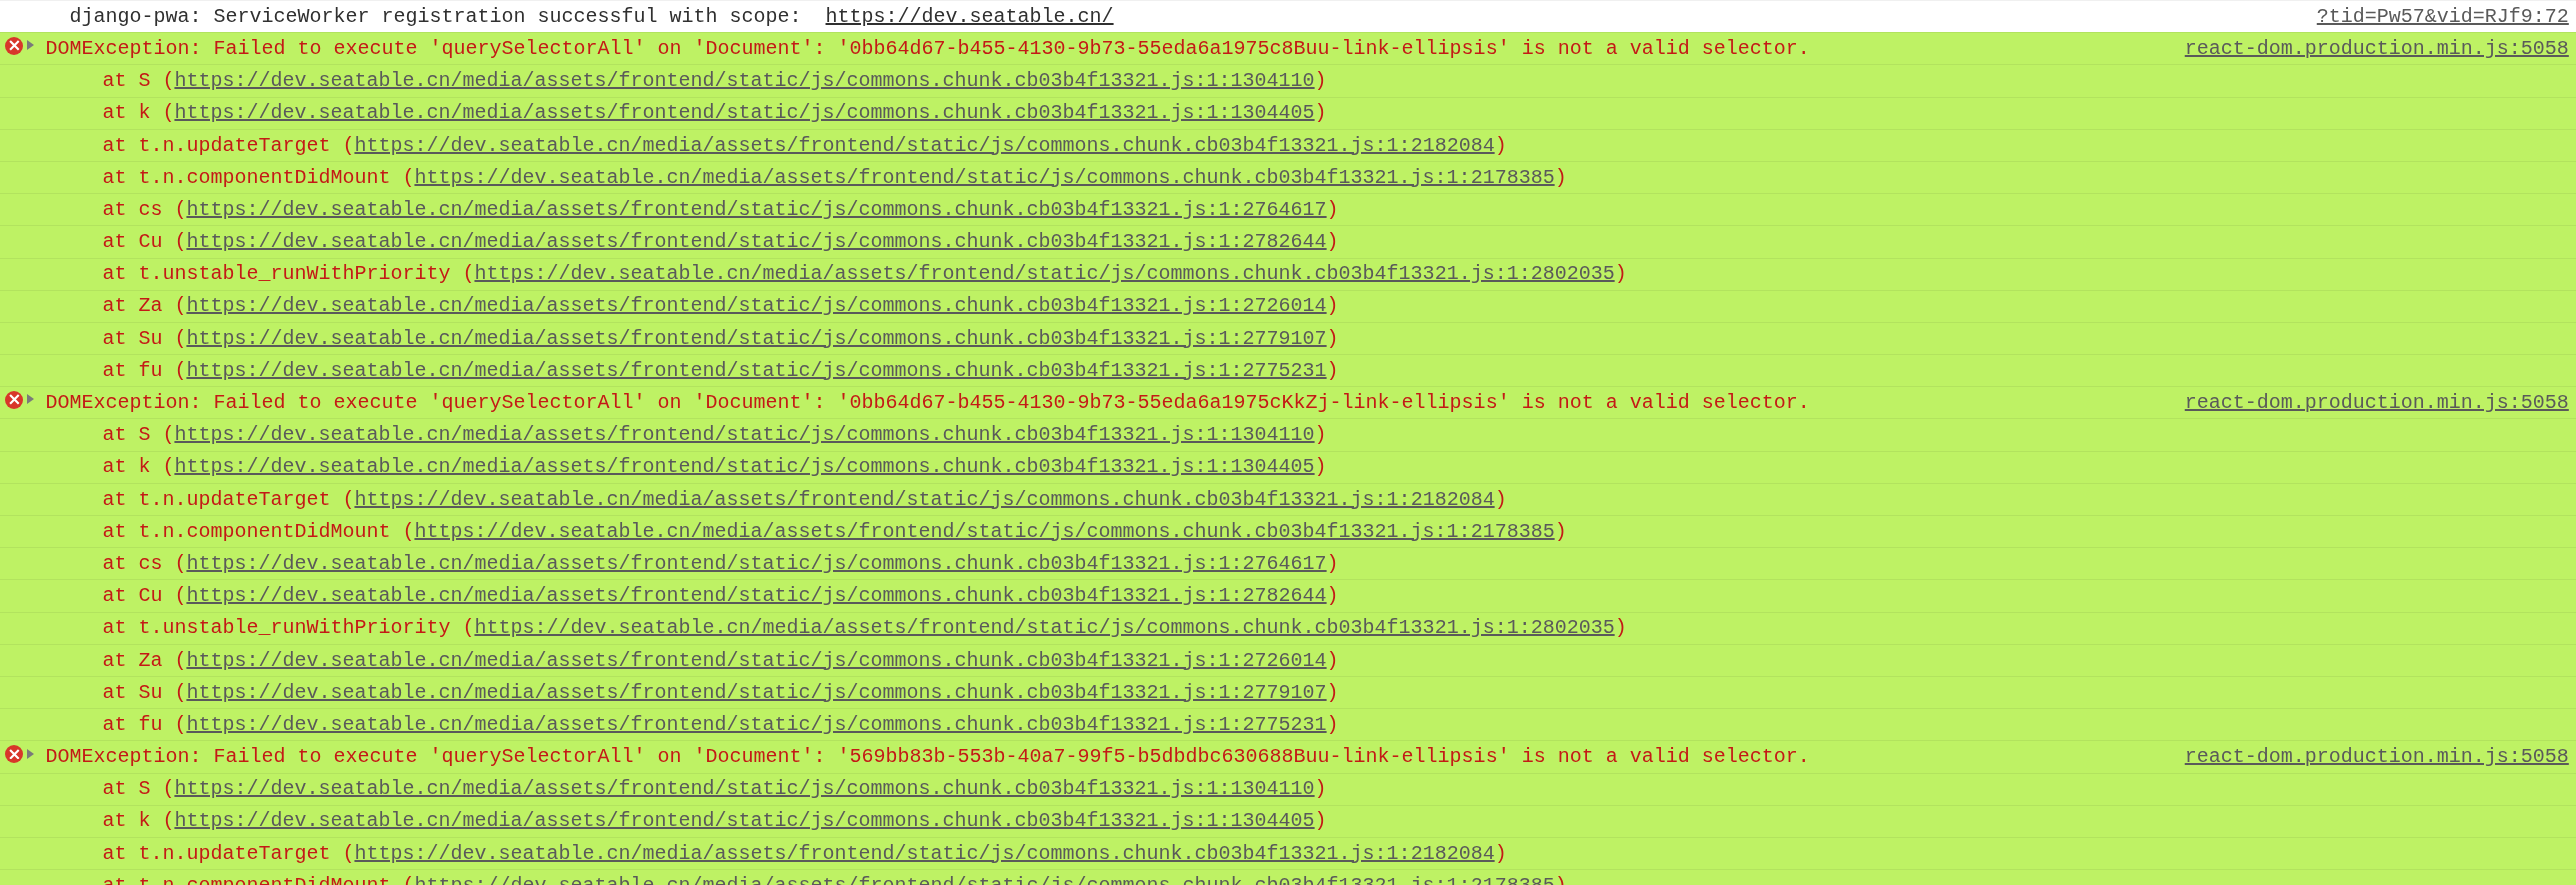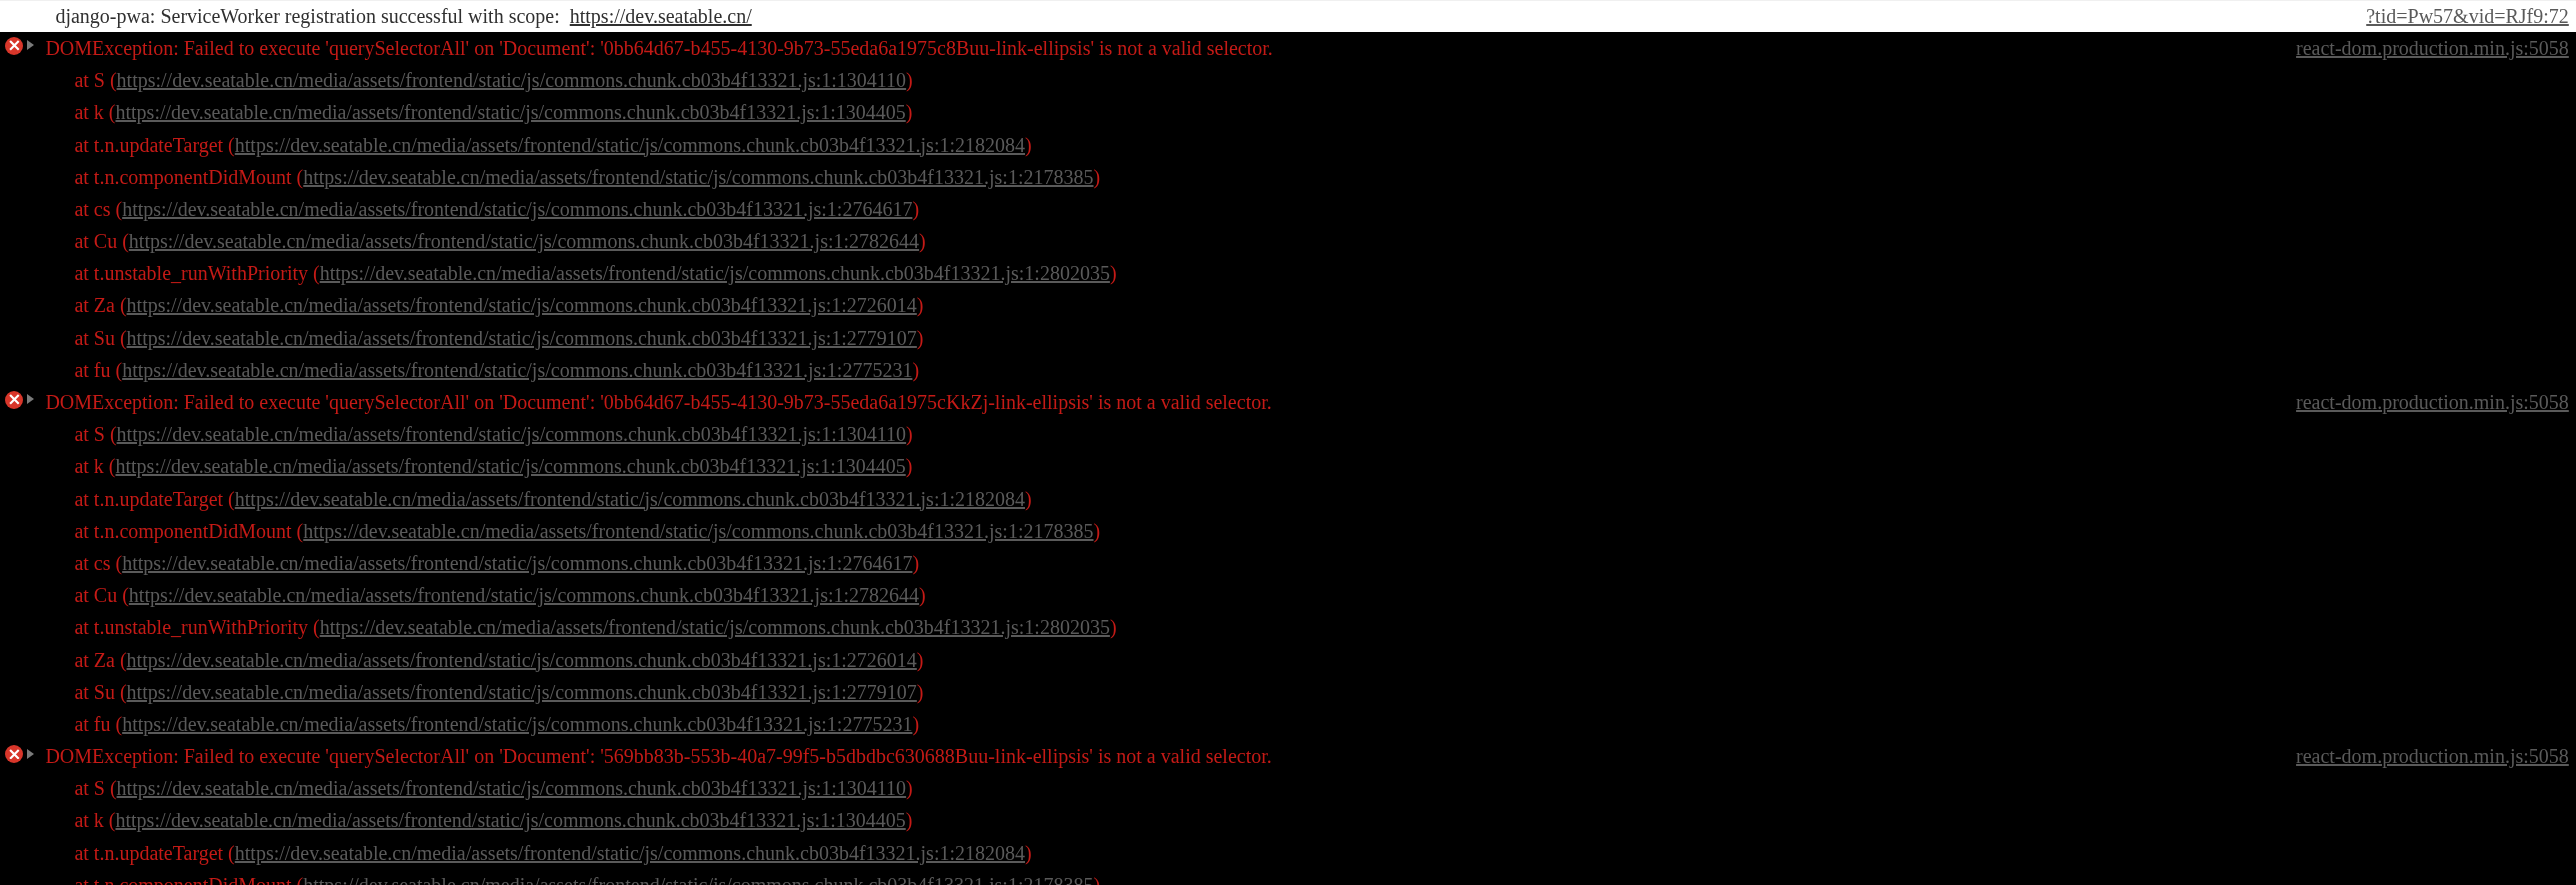--- a/index.html
+++ b/index.html
@@ -9,24 +9,23 @@
     line-height: 1.38;
     background: #ffffff;
     color: #303030;
     overflow-x: hidden;
   }
   .row {
     display: flex;
     align-items: flex-start;
     padding: 1.8px 7.2px 1.8px 5.4px;
     border-top: 0.9px solid rgba(0,0,0,0.06);
-    font-family: Liberation Serif, serif;
   }
   .log-row { background: #ffffff; }
-  .err-row { background: #000000; }
+  .err-row { background: #bef264; }
   .gutter {
     flex: 0 0 40px;
     display: flex;
     align-items: flex-start;
     gap: 3.6px;
     padding-top: 1.8px;
   }
   .err-icon {
     width: 18px; height: 18px;
     border-radius: 50%;

